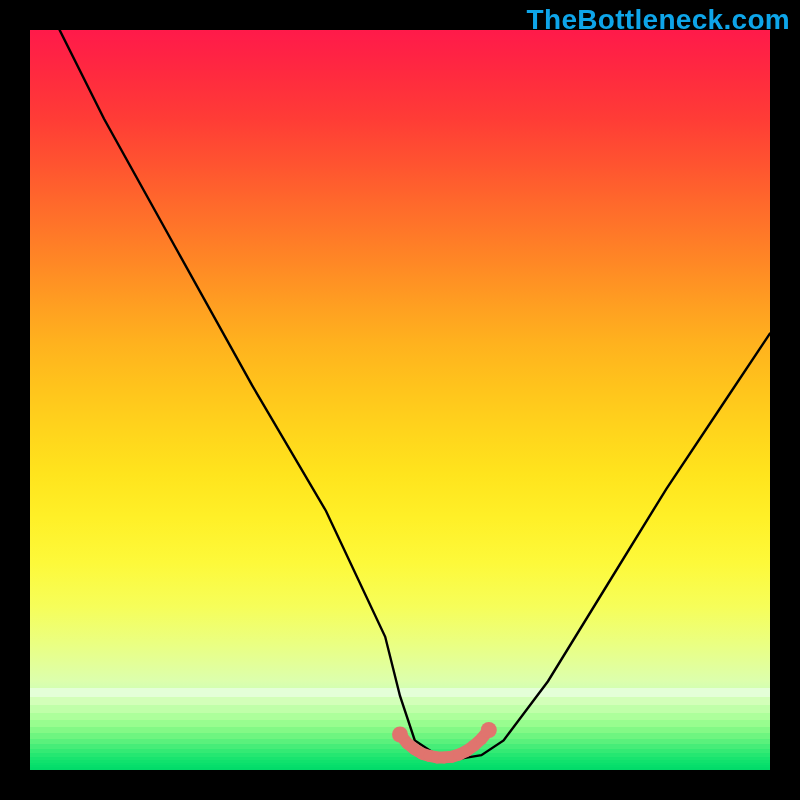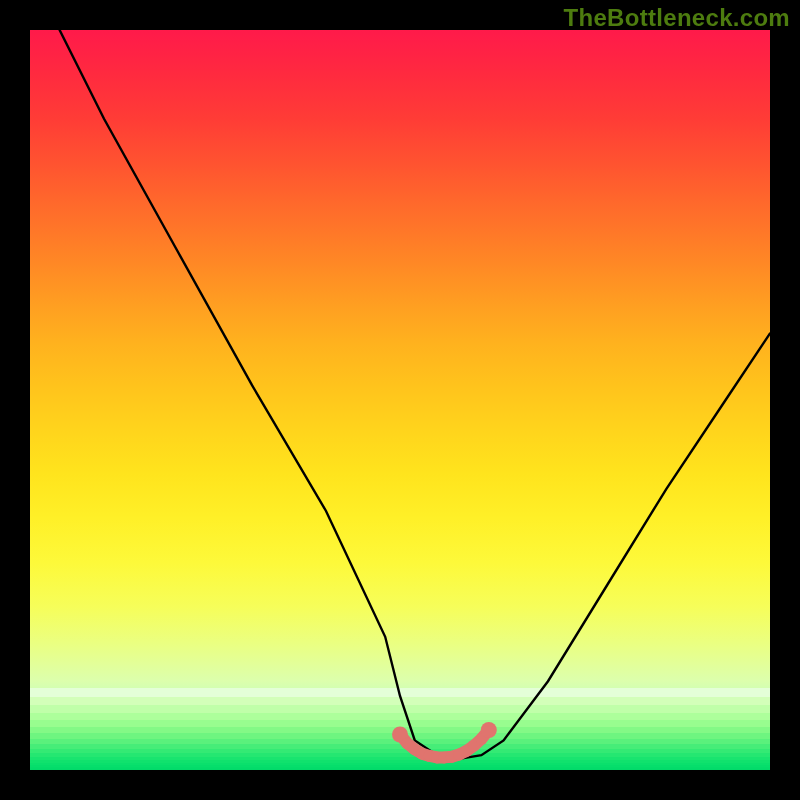--- a/index.html
+++ b/index.html
@@ -45,23 +45,23 @@
     bottom: 0;
     width: 100%;
     height: 62px;
   }
   .green-strata div { width: 100%; }
   .watermark {
     position: absolute;
     top: 4px;
     right: 10px;
     font-family: Arial, Helvetica, sans-serif;
-    font-size: 24px;
+    font-size: 28px;
     font-weight: 600;
-    color: #4d7c0f;
+    color: #0ea5e9;
     letter-spacing: 0.3px;
   }
   .curve-layer {
     position: absolute;
     left: 0; top: 0;
     width: 100%; height: 100%;
     pointer-events: none;
   }
 </style>
 </head>

